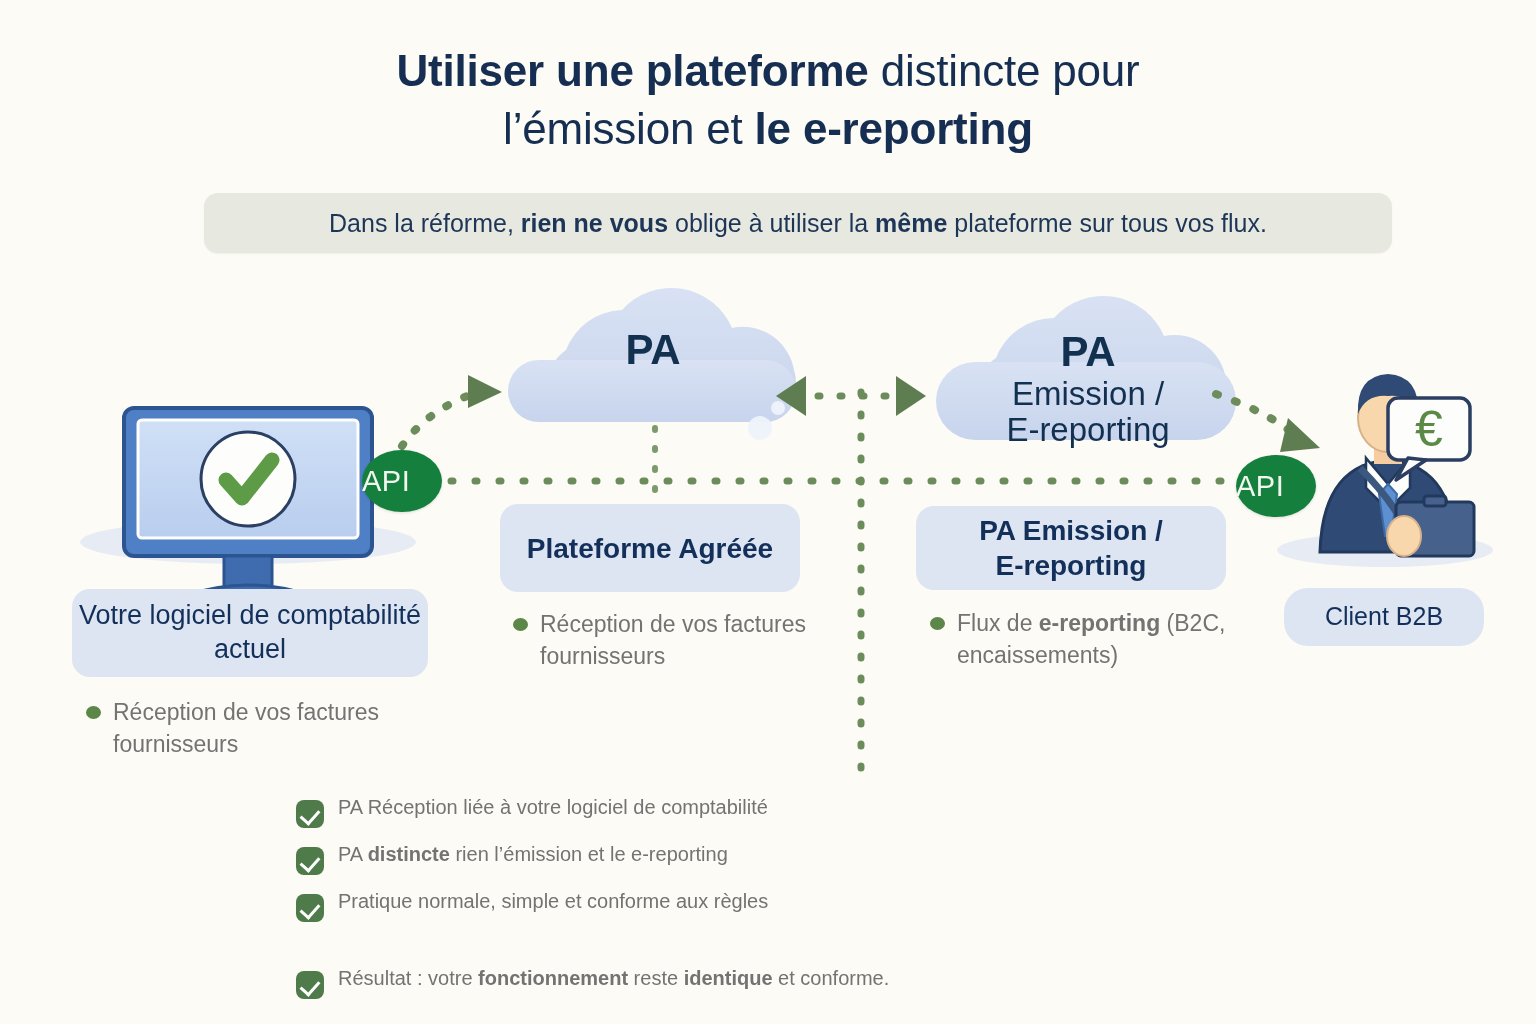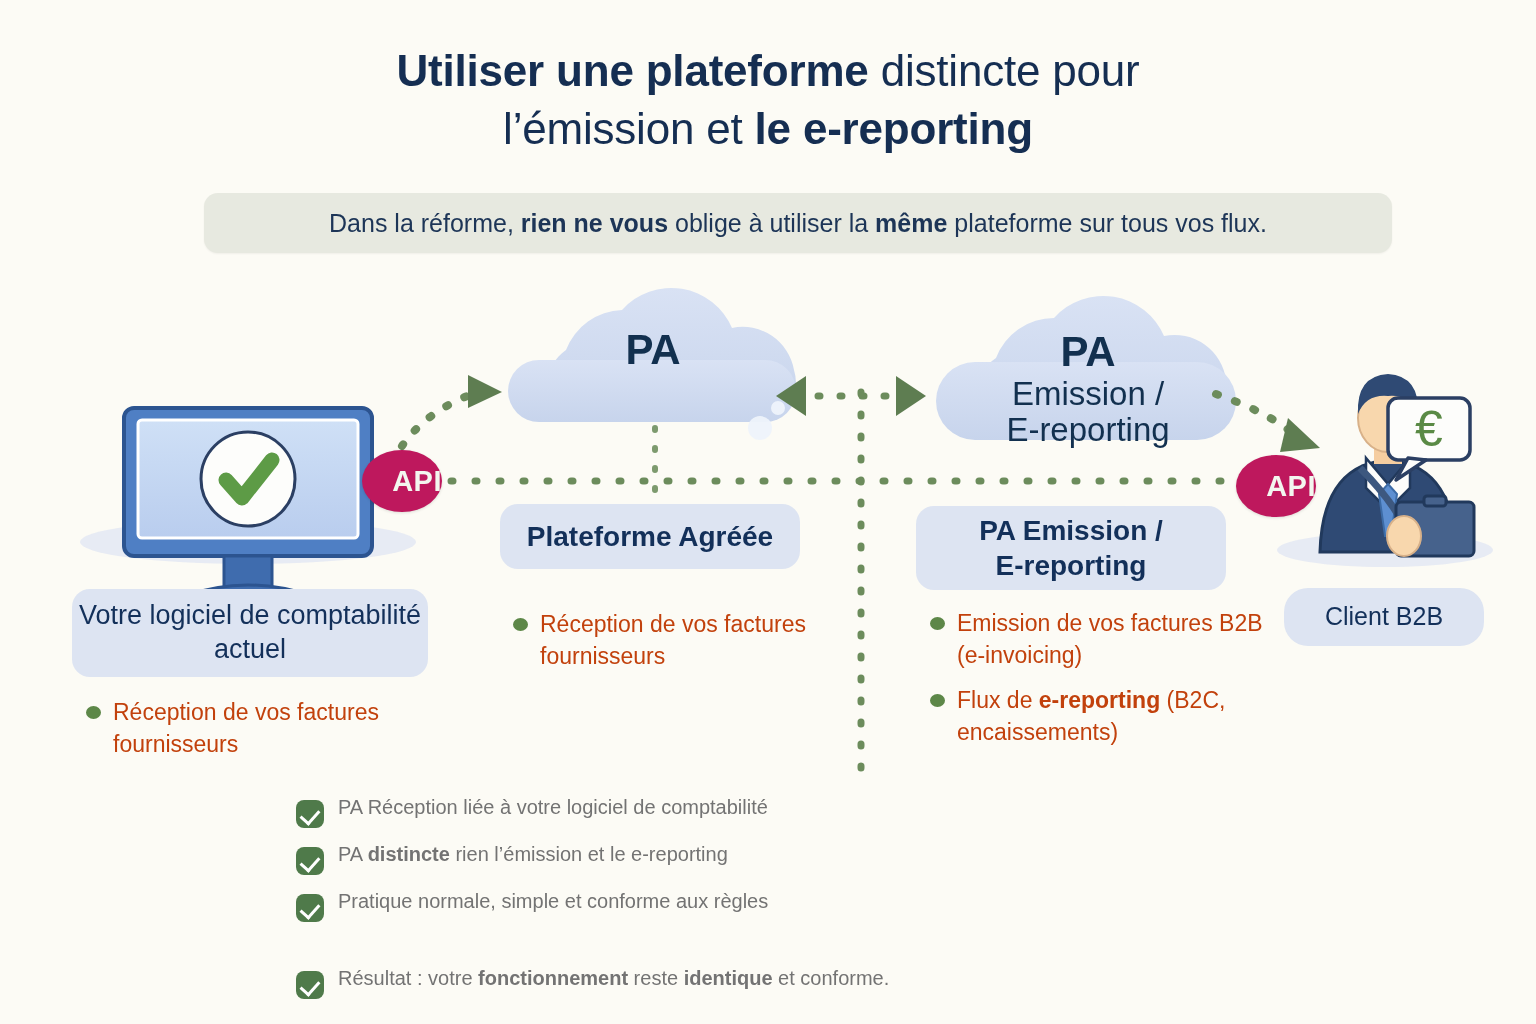--- a/index.html
+++ b/index.html
@@ -35,35 +35,35 @@
   
   .pill{
     background:#dde4f2;border-radius:18px;
     color:#13305a;text-align:center;
     display:flex;align-items:center;justify-content:center;
     line-height:1.25;
   }
   .pill.bold{font-weight:bold;}
 
   
-  .bullets{font-size:23px;line-height:1.38;color:#c2410c;}
+  .bullets{font-size:23px;line-height:1.38;color:#737373;}
   .bullets .row{display:flex;align-items:flex-start;margin-bottom:14px;}
   .bullets .dot{
     width:15px;height:13px;border-radius:50%;
     background:#5d8748;flex:0 0 auto;margin-top:9px;margin-right:12px;
   }
   .bullets .txt{flex:1;}
   .bullets b{font-weight:bold;}
 
   
   .api{
     width:80px;height:62px;border-radius:50%;
-    background:#be185d;
-    display:flex;align-items:center;justify-content:flex-end;
-    color:#f3f6ef;font-size:29px;font-weight:bold;letter-spacing:.5px;
+    background:#15803d;
+    display:flex;align-items:center;justify-content:flex-start;
+    color:#f3f6ef;font-size:29px;font-weight:normal;letter-spacing:.5px;
     box-shadow:0 1px 3px rgba(0,0,0,.12);
   }
 
   
   #checklist{left:296px;top:795px;width:1000px;font-size:20px;color:#737373;}
   #checklist .ck{display:flex;align-items:flex-start;margin-bottom:14px;}
   #checklist .ck.gap{margin-top:44px;}
   #checklist .badge{
     width:28px;height:28px;border-radius:8px;background:#4f7a4a;
     flex:0 0 auto;margin-right:14px;margin-top:5px;position:relative;
@@ -222,21 +222,21 @@
   <div class="abs" style="left:940px;top:330px;width:296px;text-align:center;line-height:1.06;">
     <div style="font-size:42px;font-weight:bold;color:#12304f;">PA</div>
     <div style="font-size:33px;font-weight:normal;color:#12304f;margin-top:2px;">Emission /</div>
     <div style="font-size:33px;font-weight:normal;color:#12304f;margin-top:2px;">E-reporting</div>
   </div>
 
   <div class="abs pill" style="left:72px;top:589px;width:352px;height:88px;font-size:27px;padding:0 2px;">
     <span>Votre logiciel de comptabilité actuel</span>
   </div>
 
-  <div class="abs pill bold" style="left:500px;top:504px;width:300px;height:65px;font-size:28px;">
+  <div class="abs pill bold" style="left:500px;top:504px;width:300px;height:88px;font-size:28px;">
     <span>Plateforme Agréée</span>
   </div>
 
   <div class="abs pill bold" style="left:916px;top:506px;width:310px;height:84px;font-size:28px;flex-direction:column;">
     <div>PA Emission /</div>
     <div>E-reporting</div>
   </div>
 
   <div class="abs pill" id="clientPill">
     <span>Client B2B</span>
@@ -252,24 +252,20 @@
   <div class="abs bullets" style="left:513px;top:609px;width:300px;">
     <div class="row">
       <div class="dot"></div>
       <div class="txt">Réception de vos factures fournisseurs</div>
     </div>
   </div>
 
   <div class="abs bullets" style="left:930px;top:608px;width:362px;">
     <div class="row">
       <div class="dot"></div>
-      <div class="txt"><span>Emission de vos factures B2B (e-invoicing)</span></div>
-    </div>
-    <div class="row">
-      <div class="dot"></div>
       <div class="txt"><span>Flux de </span><b>e-reporting</b><span> (B2C, encaissements)</span></div>
     </div>
   </div>
 
   <div class="abs" id="checklist">
     <div class="ck">
       <div class="badge"></div>
       <div class="ctxt"><span>PA Réception liée à votre logiciel de comptabilité</span></div>
     </div>
     <div class="ck">

